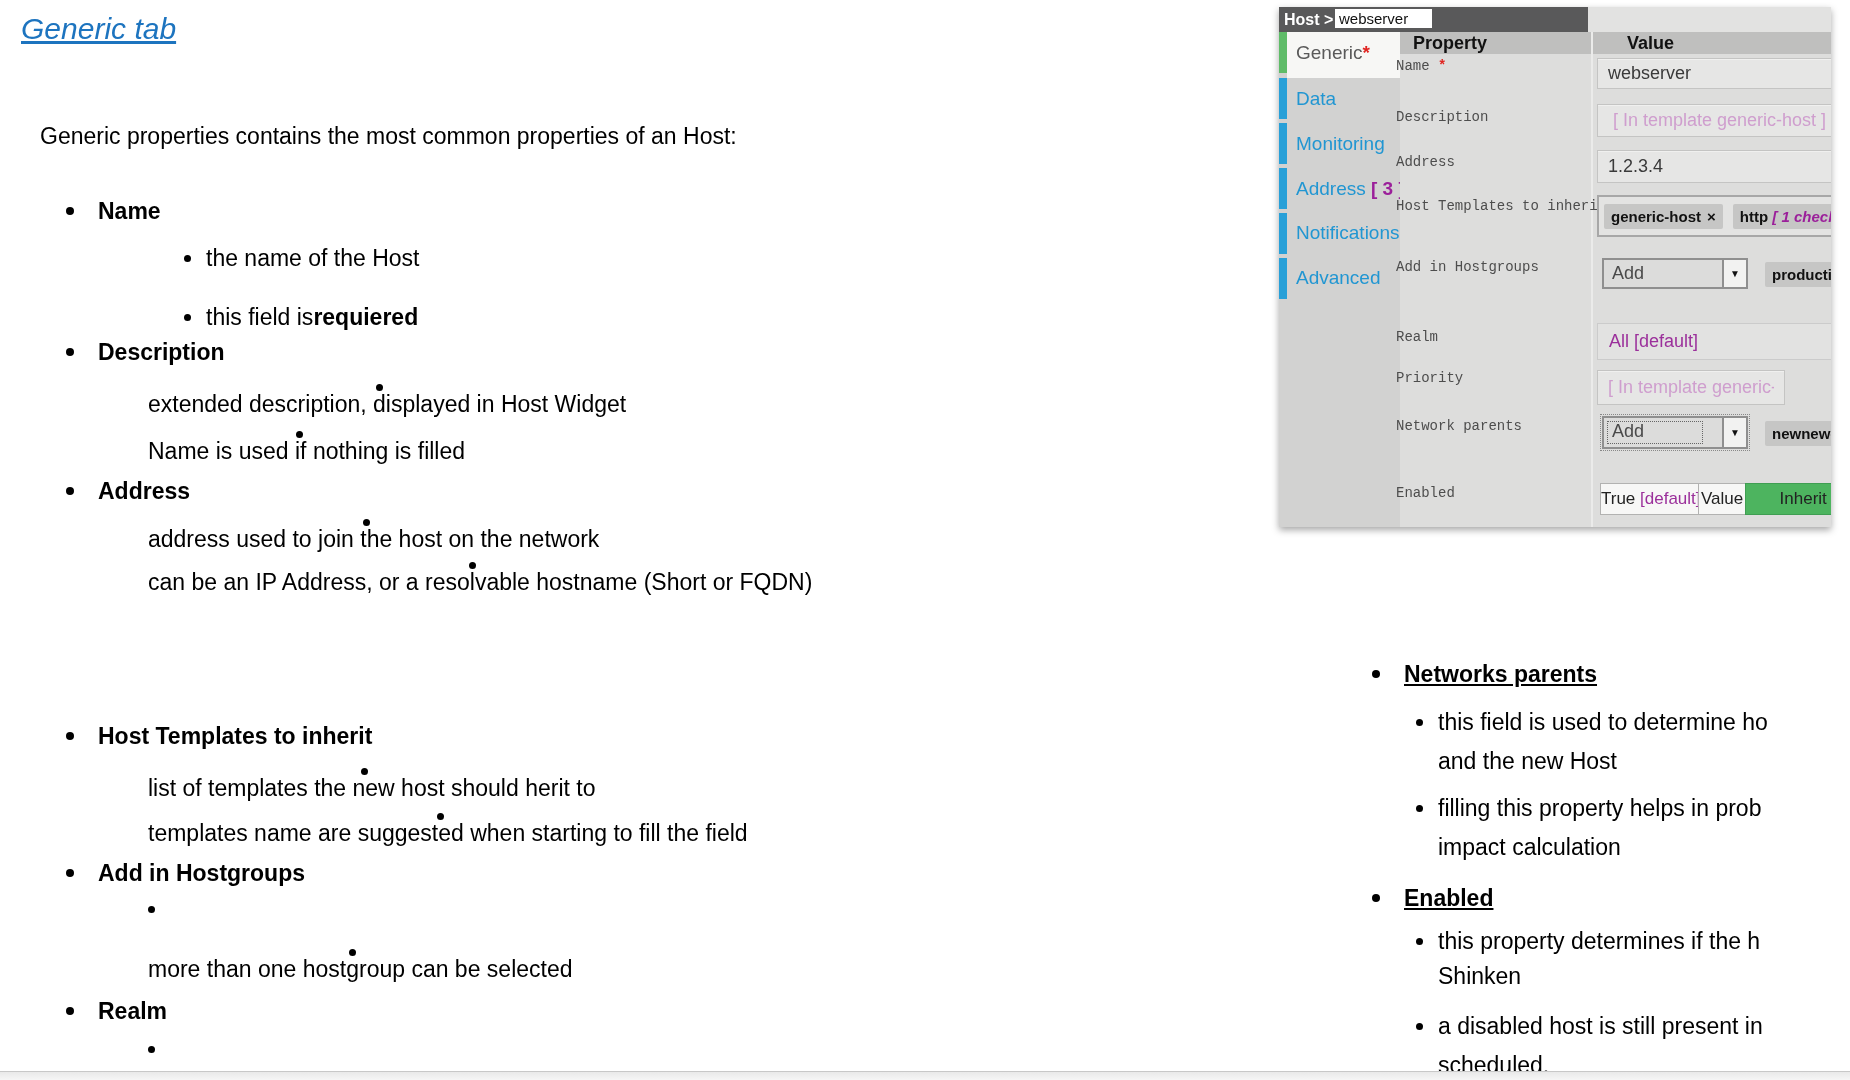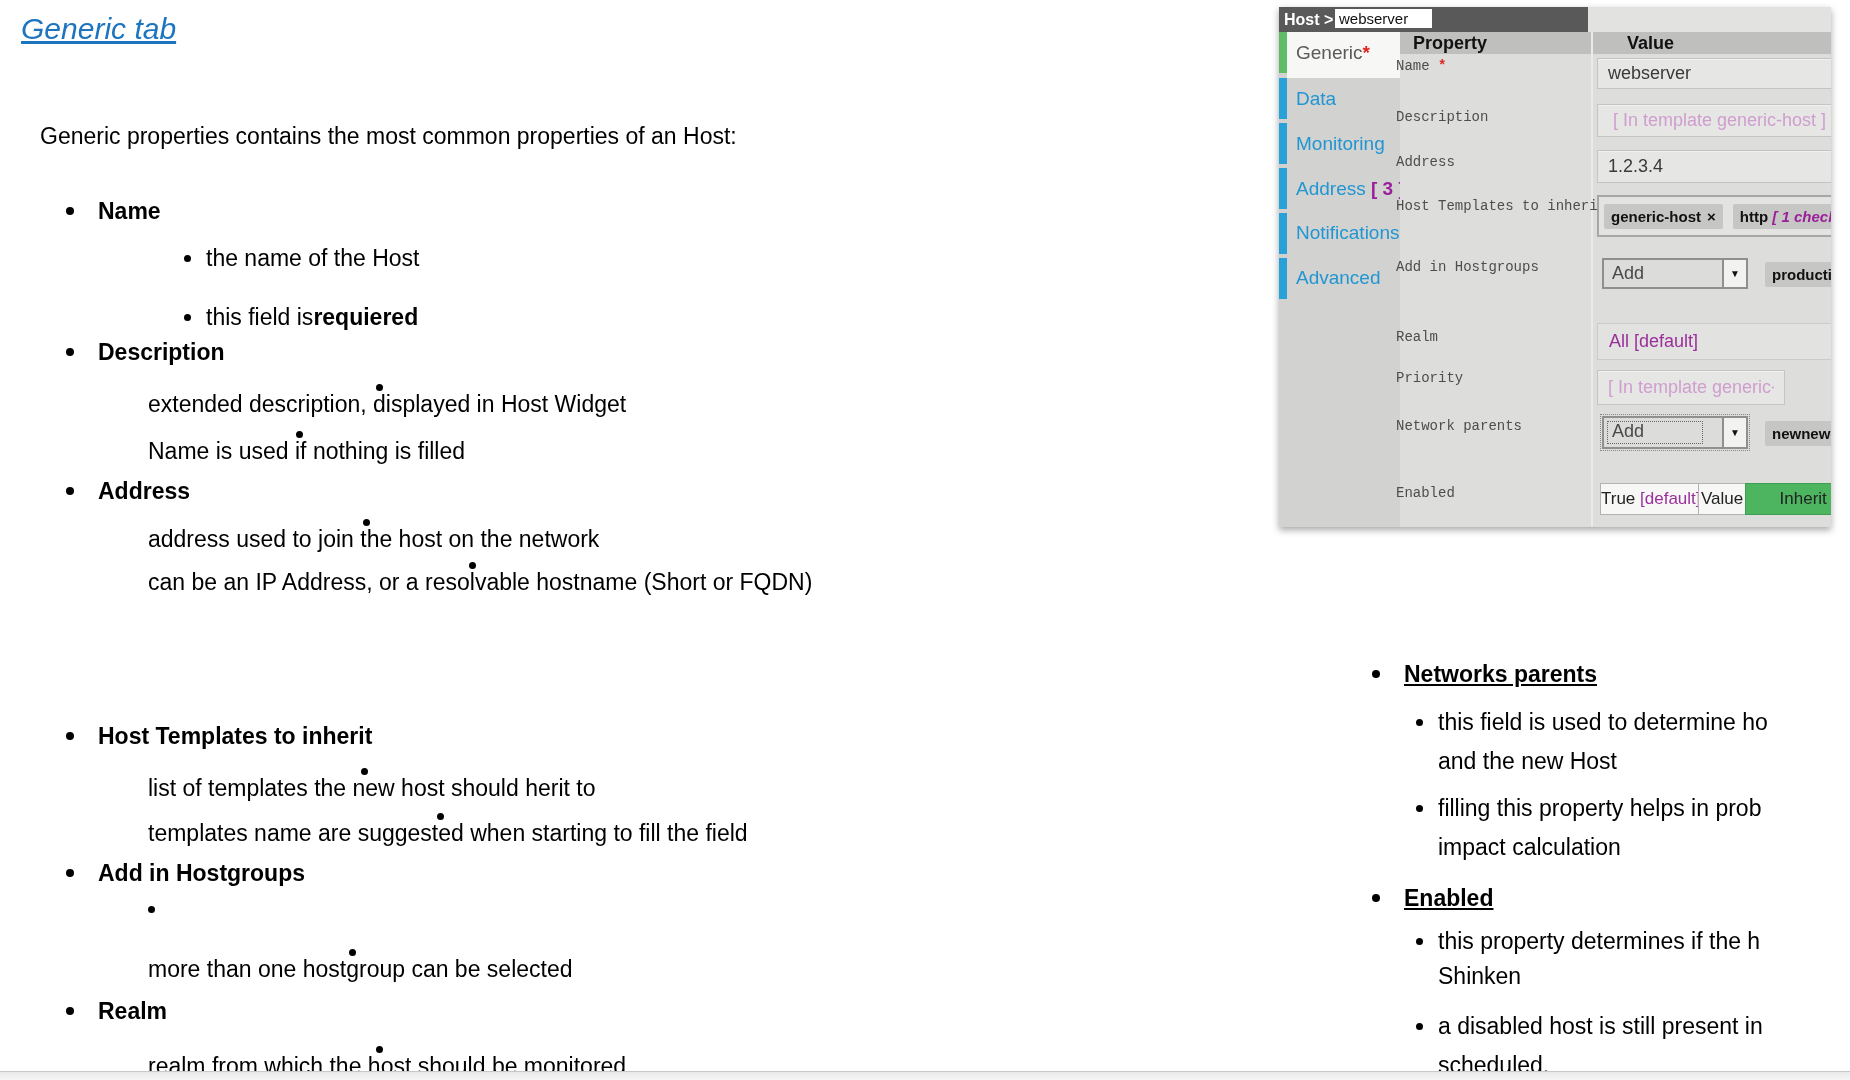--- a/index.html
+++ b/index.html
@@ -148,21 +148,20 @@
   <span class="dot"></span>
   <span class="t">more than one hostgroup can be selected</span>
   </div>
 
 <div class="li l1" style="top:996px">
   <span class="dot"></span>
   <span class="t b">Realm</span>
   </div>
 <div class="li l2" style="top:1046px">
   <span class="dot"></span>
-  <span class="t">realm from which the host should be monitored</span>
   </div>
 
 <div class="li r1" style="top:659px">
   <span class="dot"></span>
   <span class="t b">Networks parents</span>
   </div>
 <div class="li r2" style="top:707px">
   <span class="dot"></span>
   <span class="t">this field is used to determine ho</span>
   </div>

